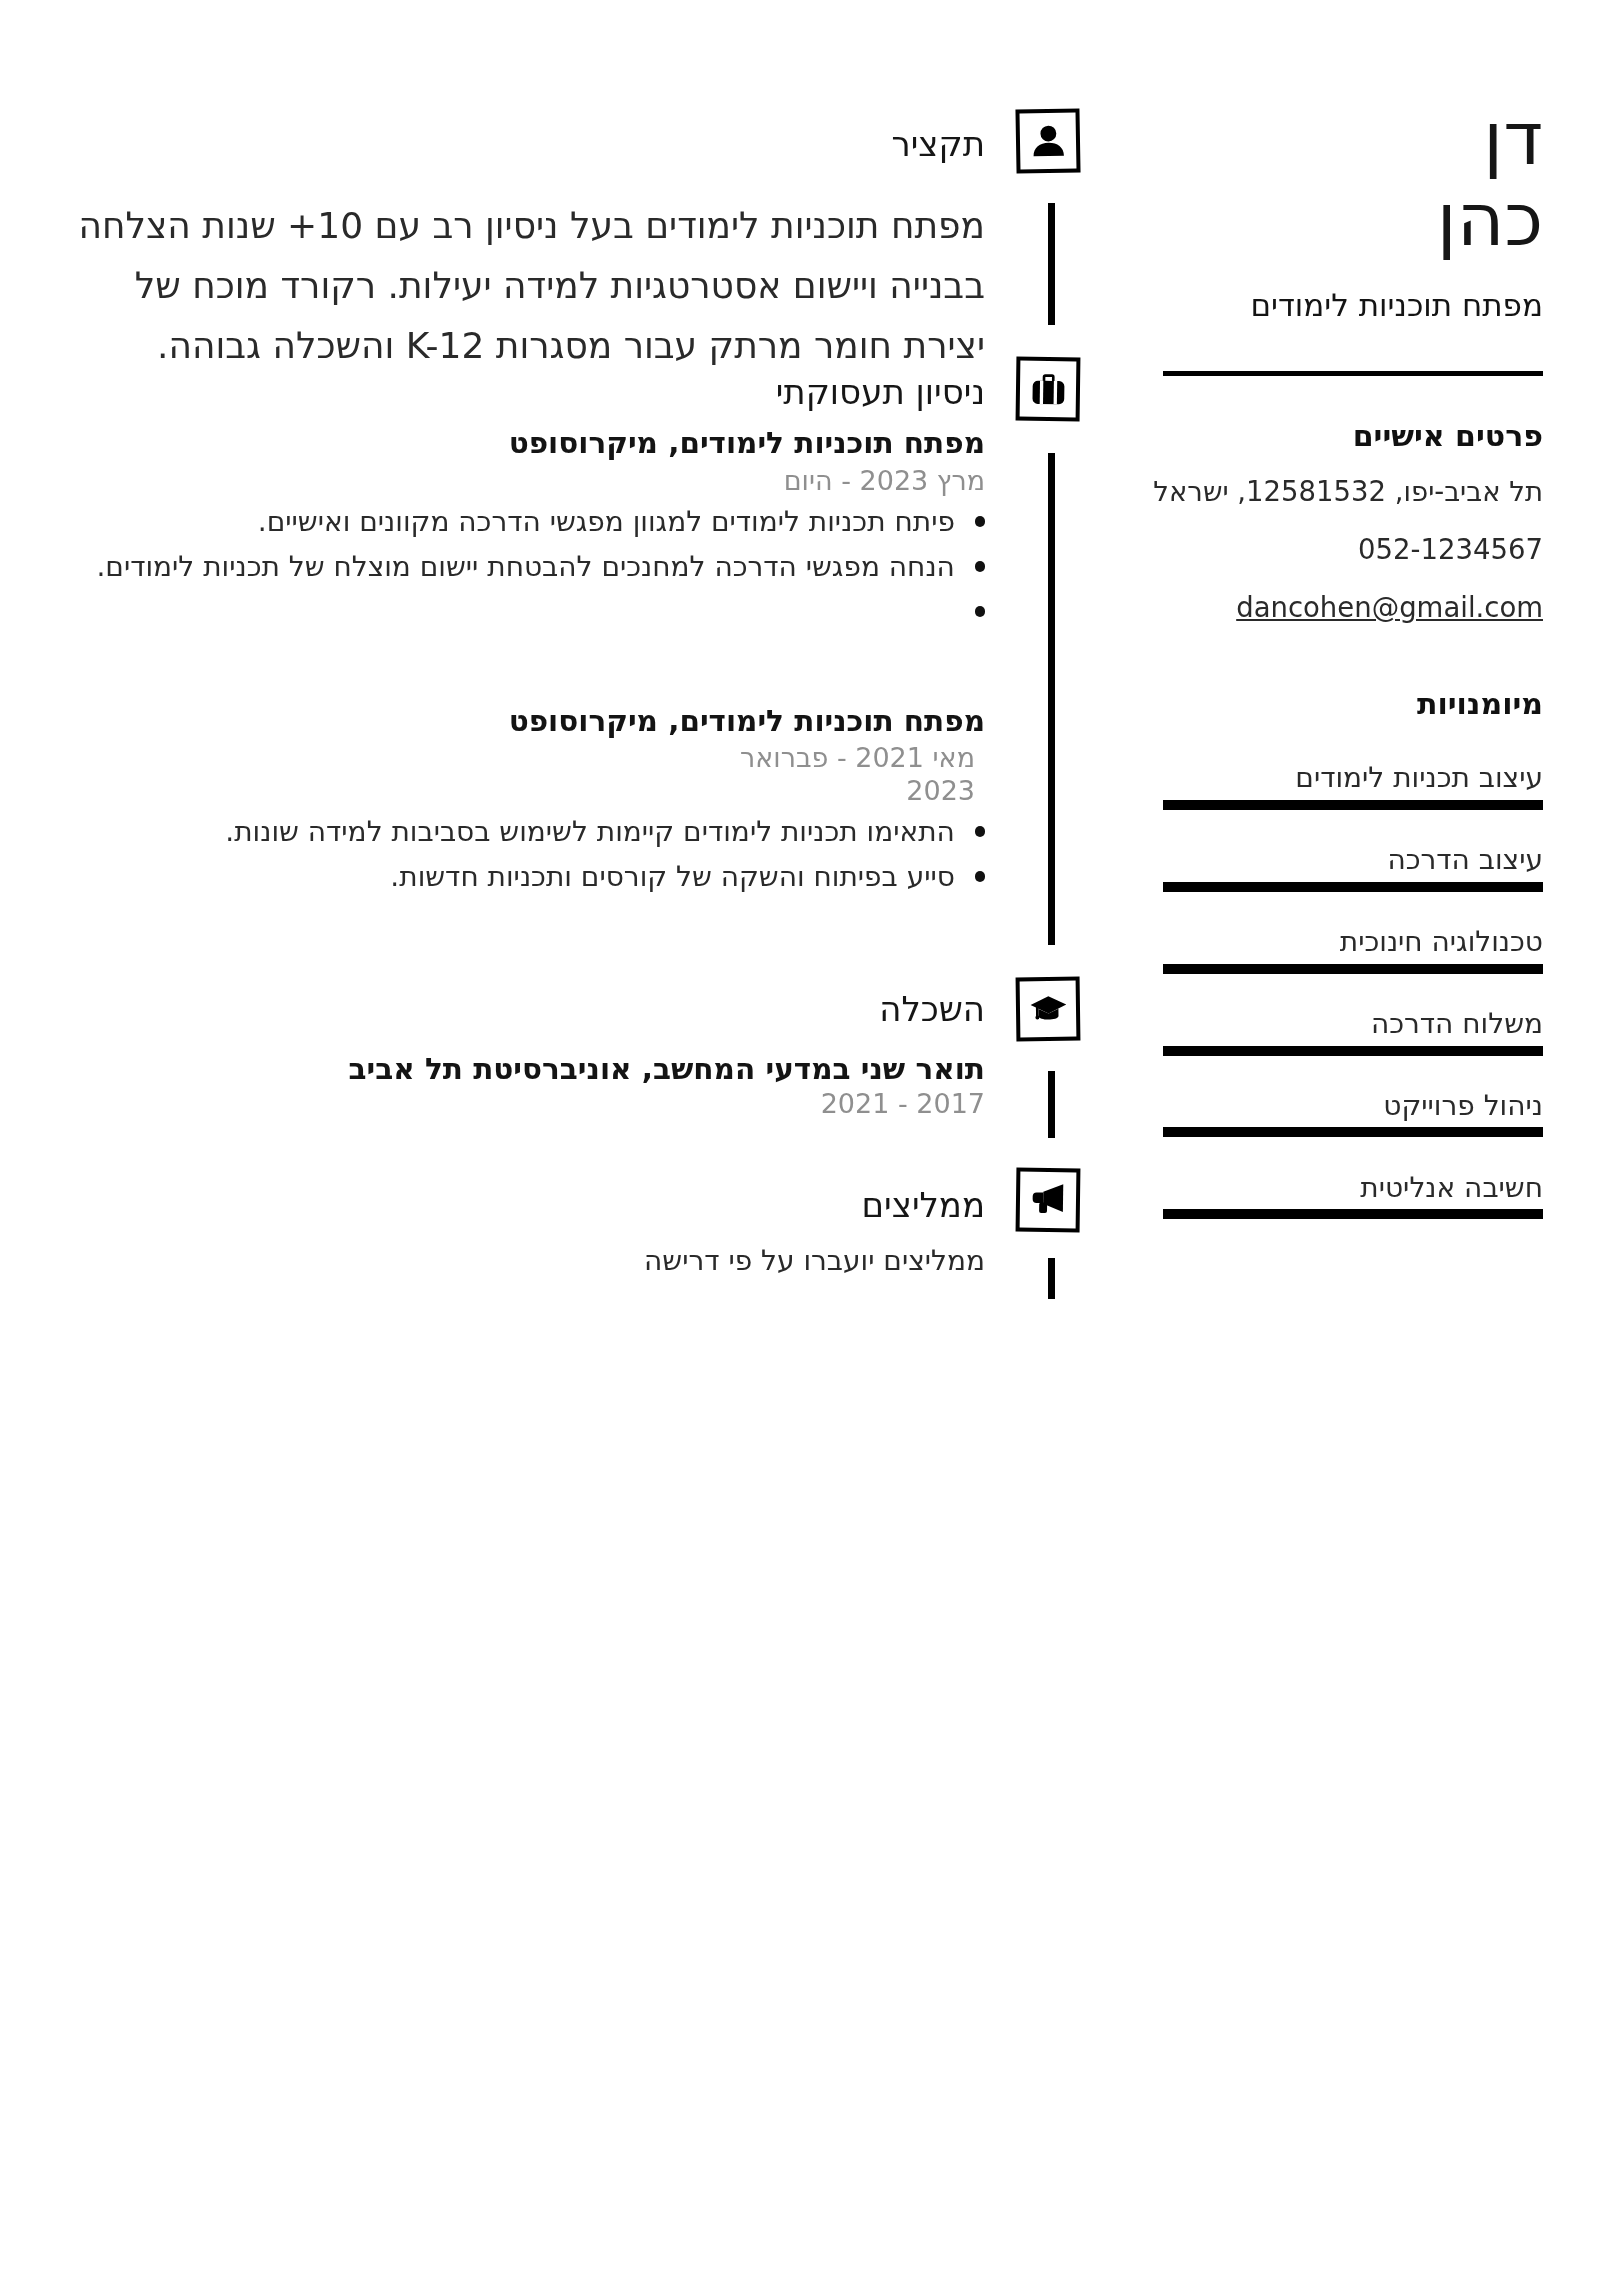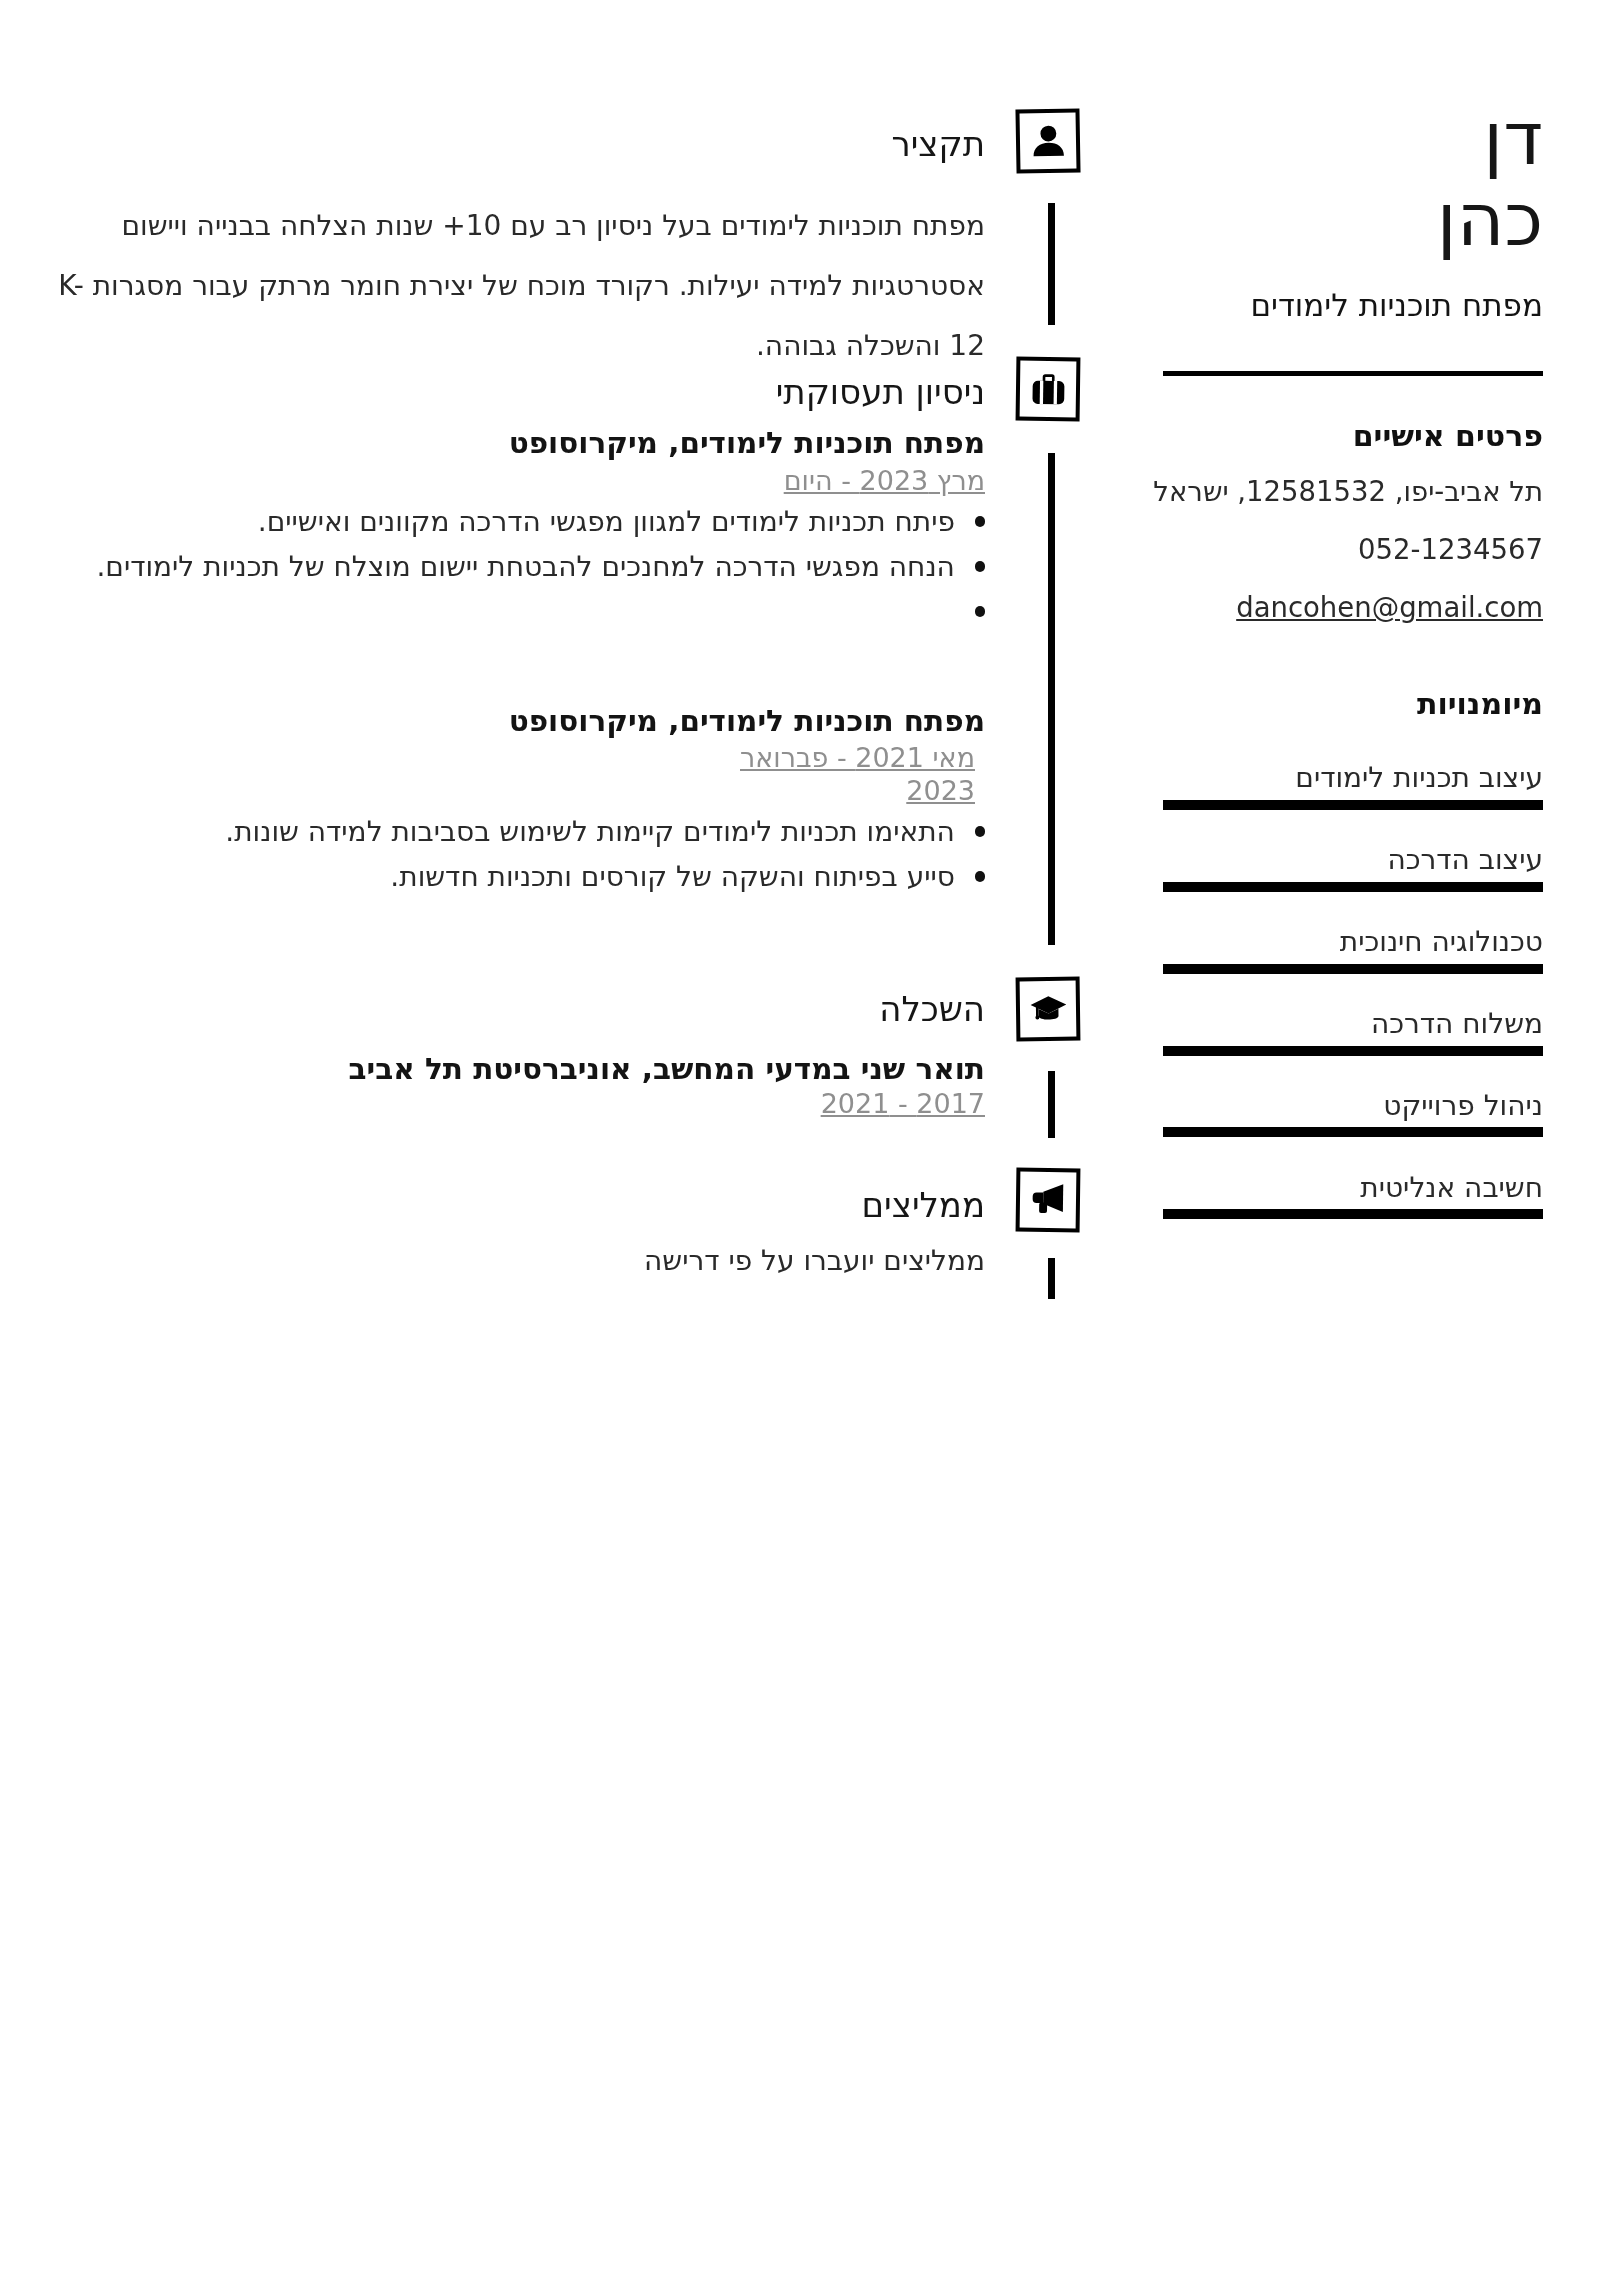--- a/index.html
+++ b/index.html
@@ -46,25 +46,25 @@
   .tl-line{position:absolute;left:1048px;width:6.5px;background:#000;}
   .ln1{top:203px;height:122px;}
   .ln2{top:453px;height:492px;}
   .ln3{top:1071px;height:67px;}
   .ln4{top:1258px;height:41px;}
 
   
   .mn{position:absolute;right:638px;width:930px;text-align:right;}
   .mn-heading{font-size:34px;font-weight:400;color:#161616;}
   .sum-heading{top:124px;}
-  .sum-text{top:196px;font-size:28px;line-height:60px;color:#2a2a2a;}
+  .sum-text{top:196px;font-size:36px;line-height:60px;color:#2a2a2a;}
   .exp-heading{top:372px;}
   .job-title{font-size:29.5px;font-weight:700;color:#141414;}
   .jt1{top:426px;} .jt2{top:704px;}
-  .date{font-size:27px;line-height:33px;color:#8f8f8f;margin-right:0;padding-left:29.5px;text-decoration:underline;}
+  .date{font-size:27px;line-height:33px;color:#8f8f8f;margin-right:0;padding-left:29.5px;}
   .jd1{top:464px;}
   .jd2{top:741px;right:648px;max-width:282px;}
   .blist{list-style:none;margin:0;padding:0;}
   .bl1{top:499px;} .bl2{top:809px;}
   .blist li{display:flex;align-items:flex-start;font-size:28px;line-height:45px;color:#2a2a2a;}
   .dot{flex:0 0 10.5px;width:10.5px;height:10.5px;border-radius:50%;background:#111;margin-top:17px;margin-left:19.6px;}
   .edu-heading{top:989px;}
   .degree{top:1052px;font-size:29.5px;font-weight:700;color:#141414;}
   .edu-date{top:1087px;}
   .ref-heading{top:1185px;}

